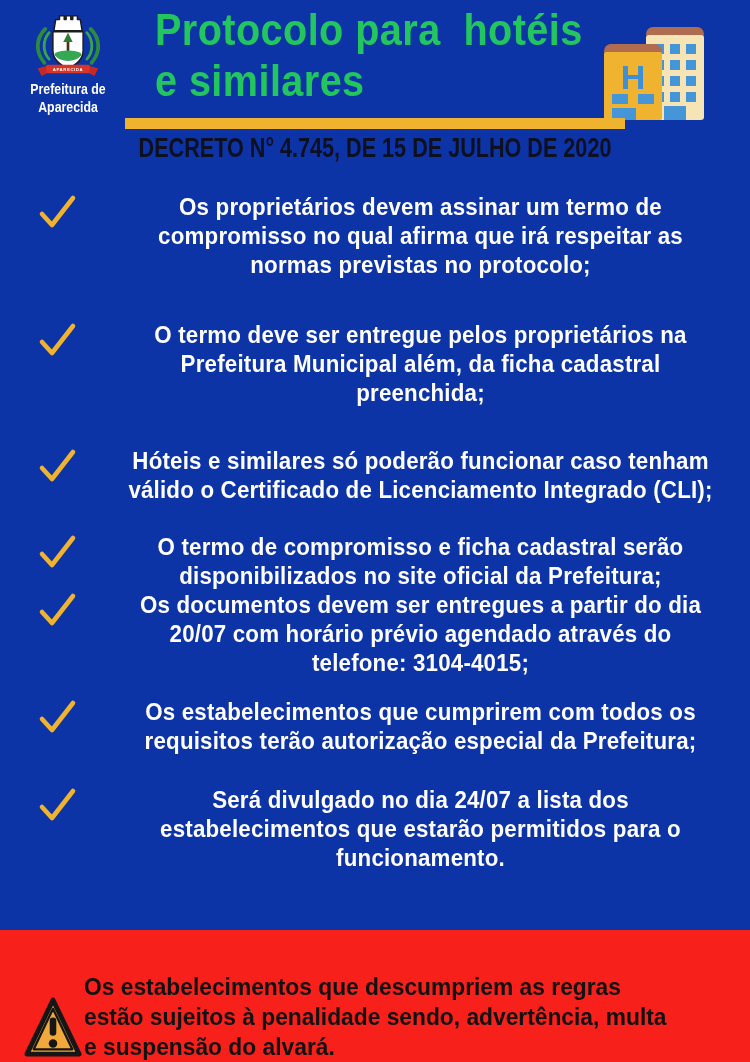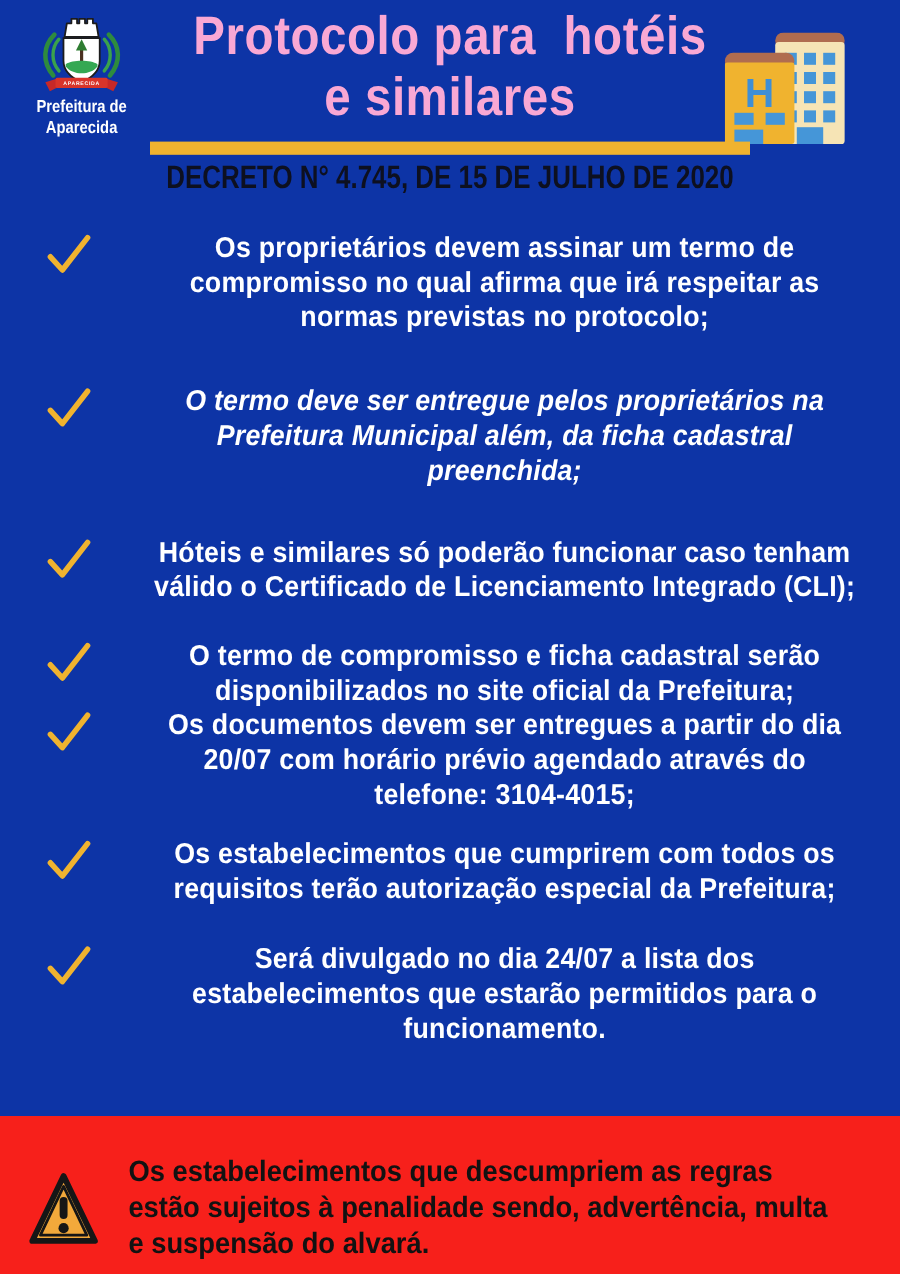--- a/index.html
+++ b/index.html
@@ -6,47 +6,47 @@
   .poster{
     position:relative;width:750px;height:1062px;margin:0 auto;
     background:#0D34A6;overflow:hidden;
     font-family:"Liberation Sans",sans-serif;font-weight:bold;
   }
   
   .logo{position:absolute;left:12px;top:10px;width:112px;text-align:center;}
   .logo svg{display:block;margin:0 auto;}
   .logo-text{margin-top:2px;color:#fff;font-size:14.5px;line-height:18px;
     transform:scaleX(0.85);transform-origin:50% 0;}
-  .title{position:absolute;left:125px;top:4px;width:500px;text-align:center;
-    color:#f9a8d4;}
+  .title{position:absolute;left:125px;top:4px;width:500px;
+    color:#22c55e;}
   .title .line{display:block;font-size:45px;line-height:51px;white-space:pre;
     letter-spacing:0.5px;transform:scaleX(0.88);transform-origin:50% 50%;}
   .title-underline{position:absolute;left:125px;top:118px;width:500px;height:11px;
     background:#F0B32F;}
   .hotel-icon{position:absolute;right:46px;top:27px;}
   .decree{position:absolute;left:0;right:0;top:132px;text-align:center;
     color:#0D1020;font-size:27px;line-height:32px;white-space:pre;
     transform:scaleX(0.80);transform-origin:50% 50%;}
   
   .bullets{position:absolute;left:36px;top:192px;width:714px;margin:0;padding:0;
     list-style:none;}
   .bullets li{display:flex;align-items:flex-start;gap:17px;text-align:center;}
   .bullets li:nth-child(1){margin-bottom:41px;}
-  .bullets li:nth-child(2){margin-bottom:39px;font-style:italic;}
+  .bullets li:nth-child(2){margin-bottom:39px;}
   .bullets li:nth-child(3){margin-bottom:28px;}
   .bullets li:nth-child(4){}
   .bullets li:nth-child(5){margin-bottom:20px;}
   .bullets li:nth-child(6){margin-bottom:30px;}
   .check{flex:0 0 auto;margin-top:1px;}
   .bullets p{margin:0;width:700px;flex:0 0 auto;color:#fff;font-size:24px;
     line-height:29px;white-space:pre-line;letter-spacing:0.2px;
     transform:scaleX(0.93);transform-origin:0 0;}
   
   .warning{position:absolute;left:0;right:0;top:930px;height:132px;
-    background:#F7201B;display:flex;align-items:center;gap:25px;
+    background:#F7201B;display:flex;align-items:flex-end;gap:2px;
     padding:17px 0 0 24px;box-sizing:border-box;}
   .warning svg{flex:0 0 auto;margin-top:9px;}
   .warning p{margin:4px 0 0 0;width:700px;flex:0 0 auto;color:#121212;
     font-size:24.5px;line-height:30px;white-space:pre-line;
     transform:scaleX(0.93);transform-origin:0 0;}
 </style>
 </head>
 <body>
 
 <div class="poster">

